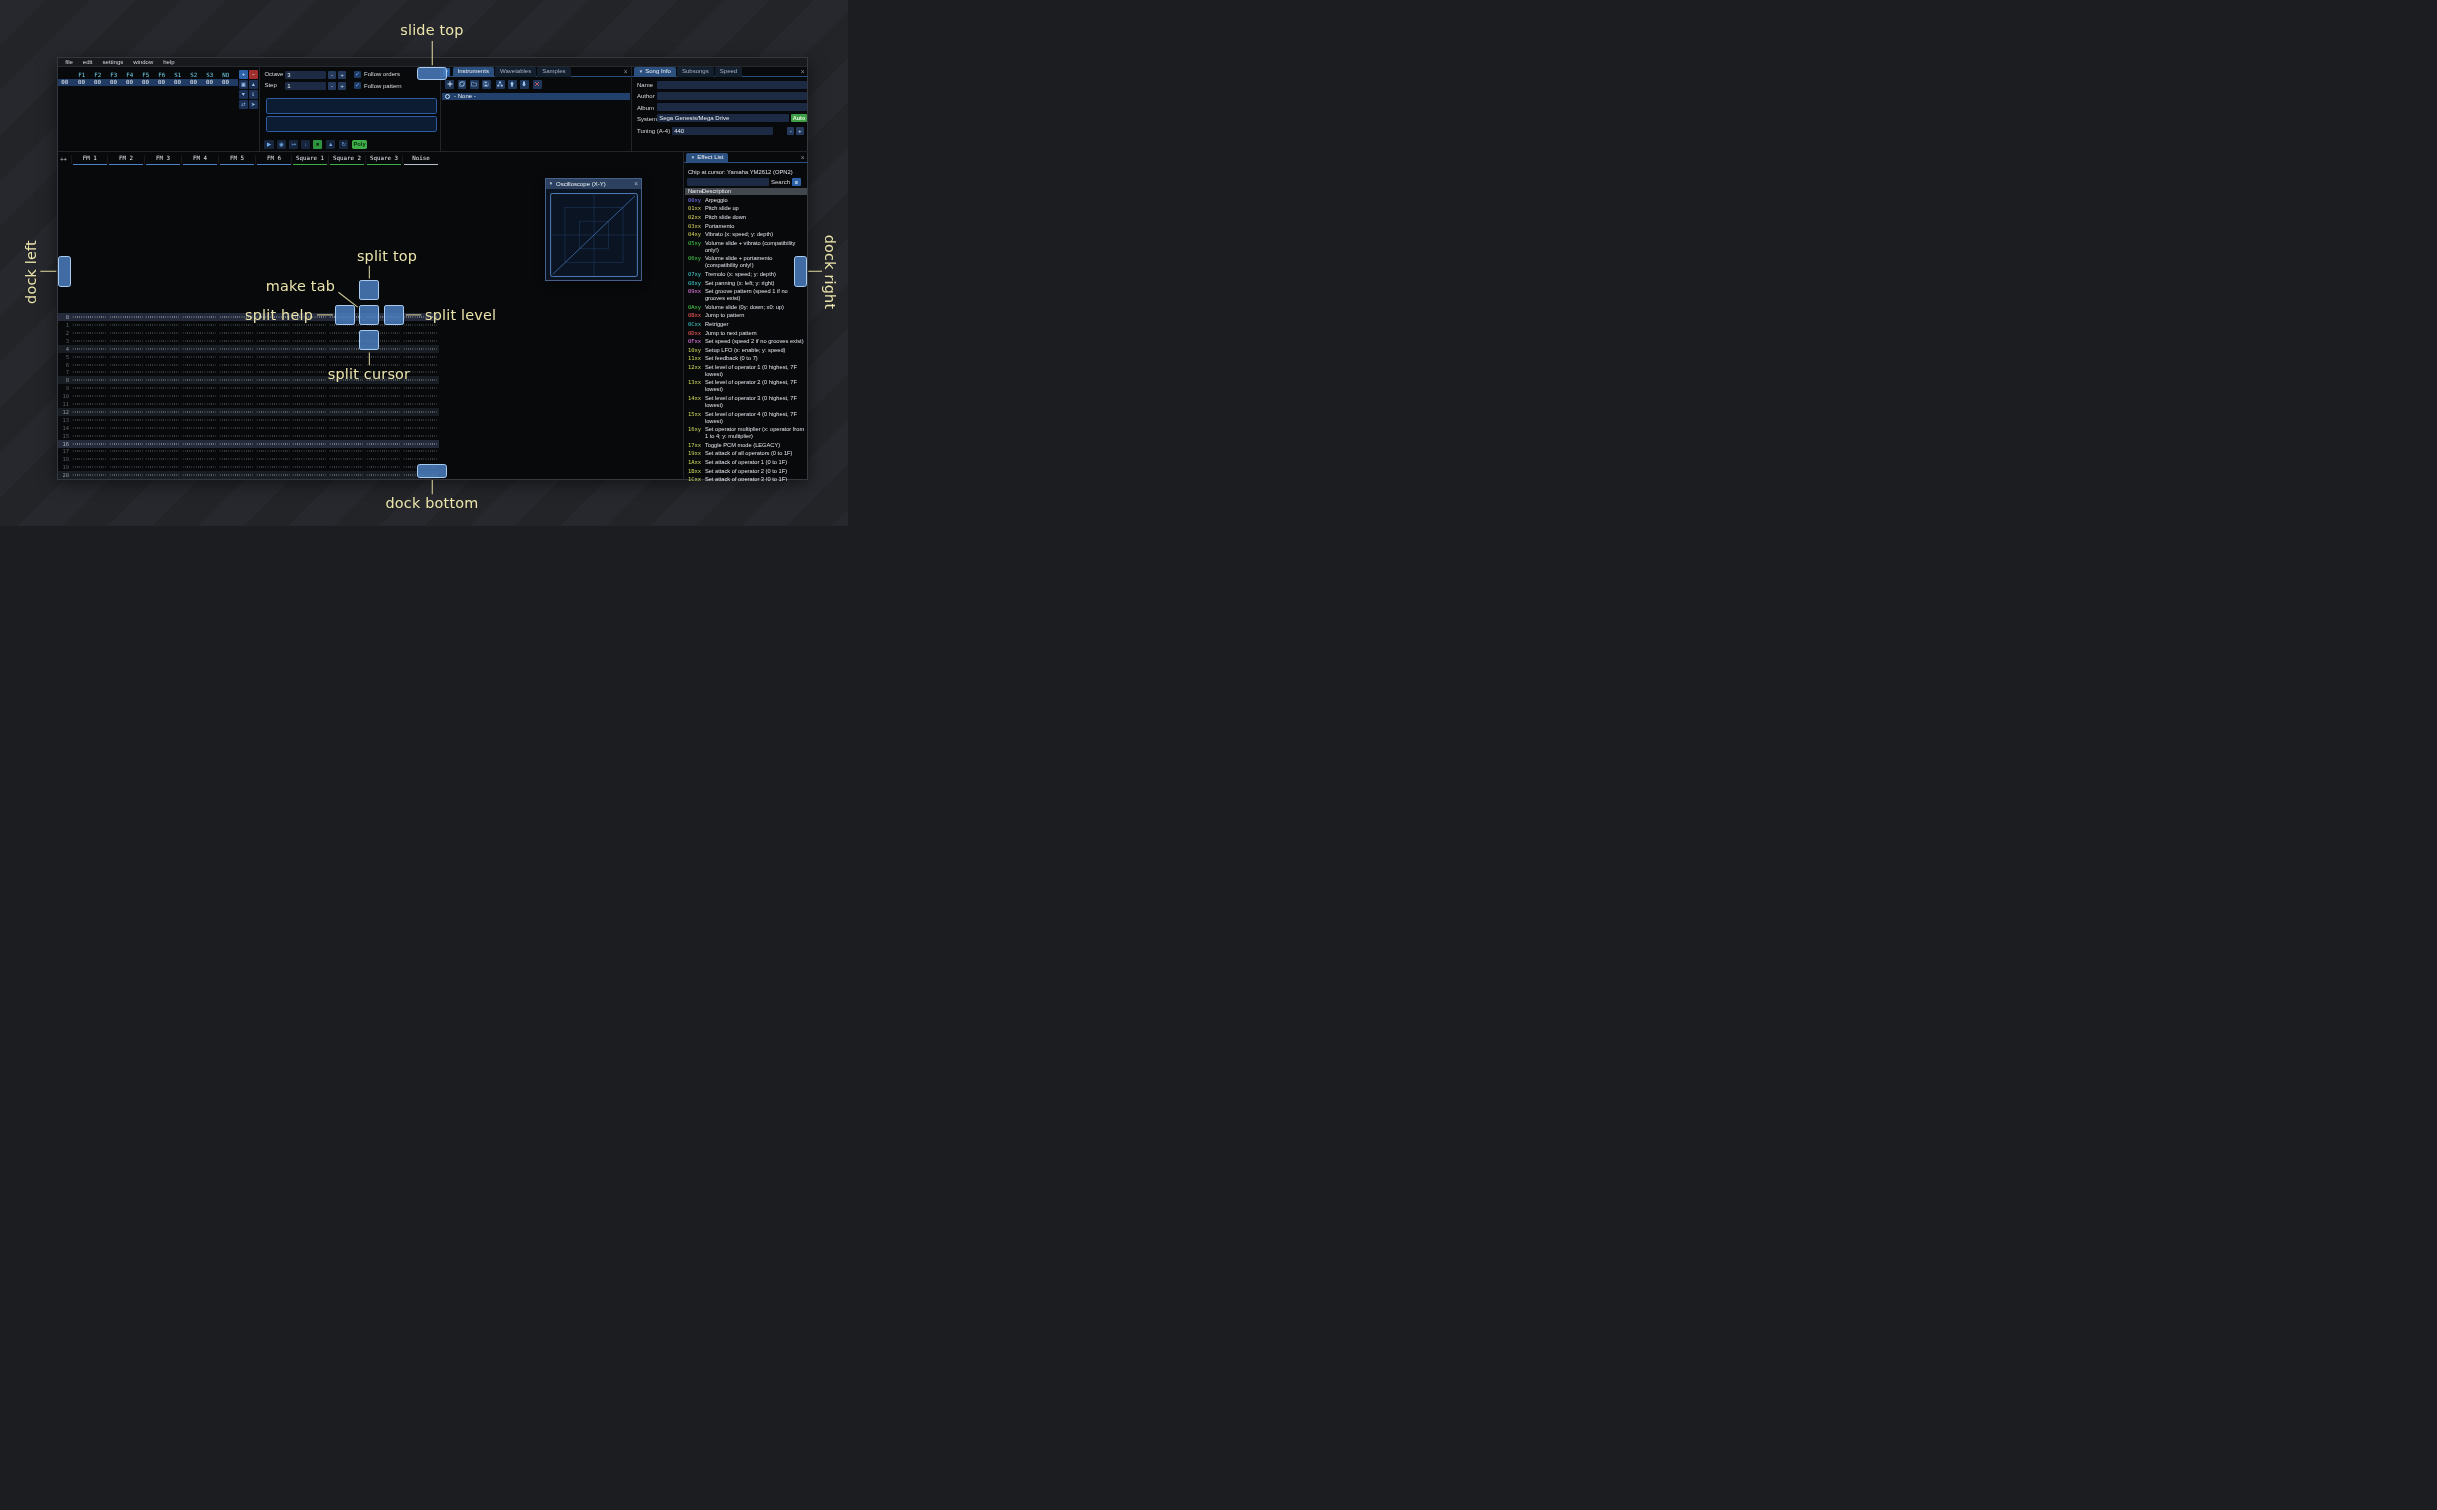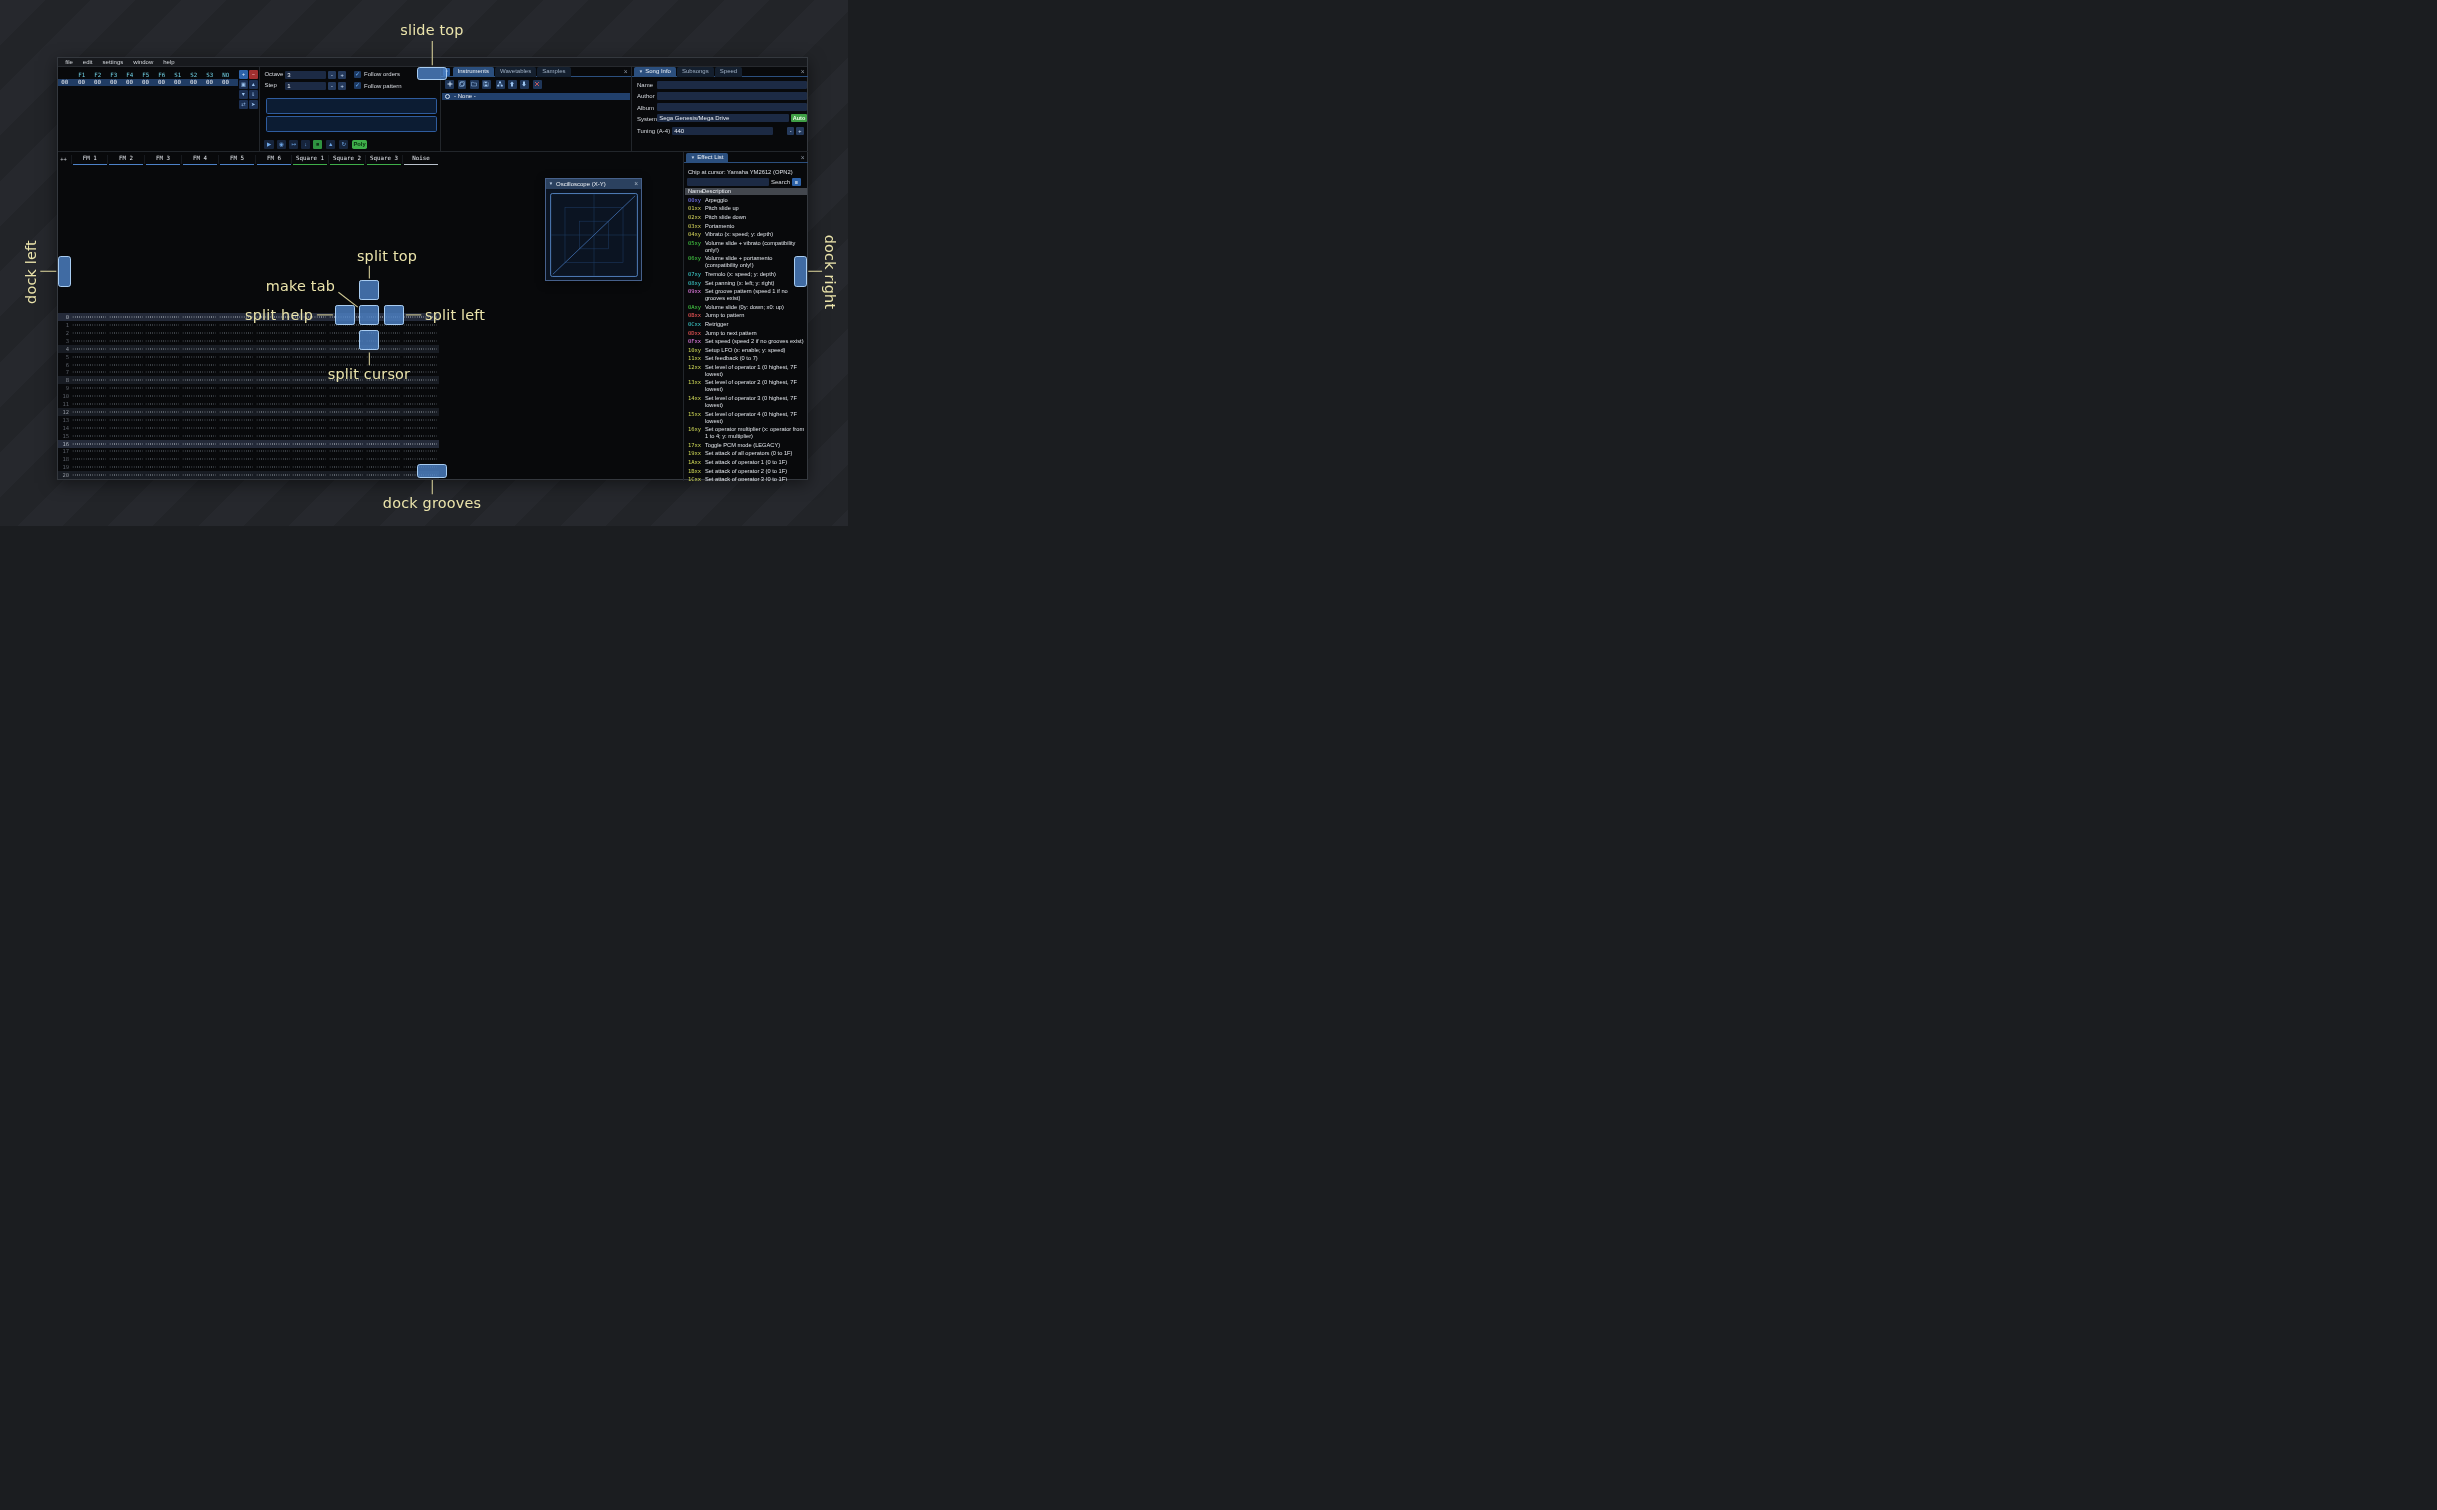--- a/index.html
+++ b/index.html
@@ -769,23 +769,23 @@
   <div class="dockrect" id="dock-bottom"></div>
   <div class="dockrect" id="dock-left"></div>
   <div class="dockrect" id="dock-right"></div>
   <div class="splitsq" id="split-top"></div>
   <div class="splitsq" id="split-center"></div>
   <div class="splitsq" id="split-bottom"></div>
   <div class="splitsq" id="split-left"></div>
   <div class="splitsq" id="split-right"></div>
 
   <div class="callout" id="lab-dock-top">slide top</div>
-  <div class="callout" id="lab-dock-bottom">dock grooves</div>
+  <div class="callout" id="lab-dock-bottom">dock bottom</div>
   <div class="callout" id="lab-dock-left">dock left</div>
   <div class="callout" id="lab-dock-right">dock right</div>
   <div class="callout" id="lab-split-top">split top</div>
   <div class="callout" id="lab-split-bottom">split cursor</div>
   <div class="callout" id="lab-split-left">split help</div>
-  <div class="callout" id="lab-split-right">split left</div>
+  <div class="callout" id="lab-split-right">split level</div>
   <div class="callout" id="lab-make-tab">make tab</div>
 
 </div>
 
 
 </body></html>

